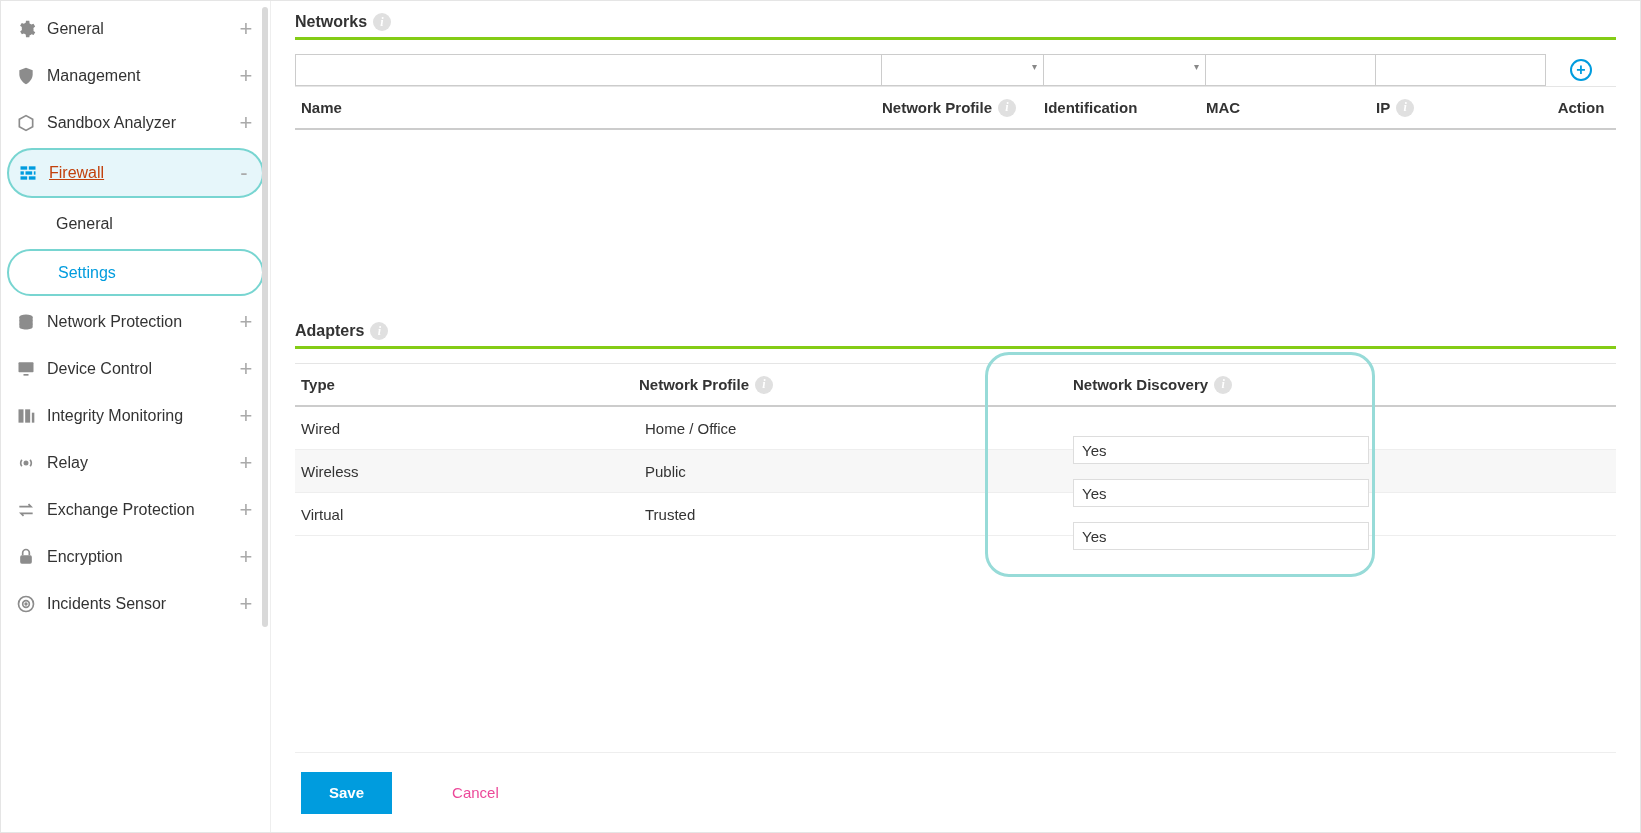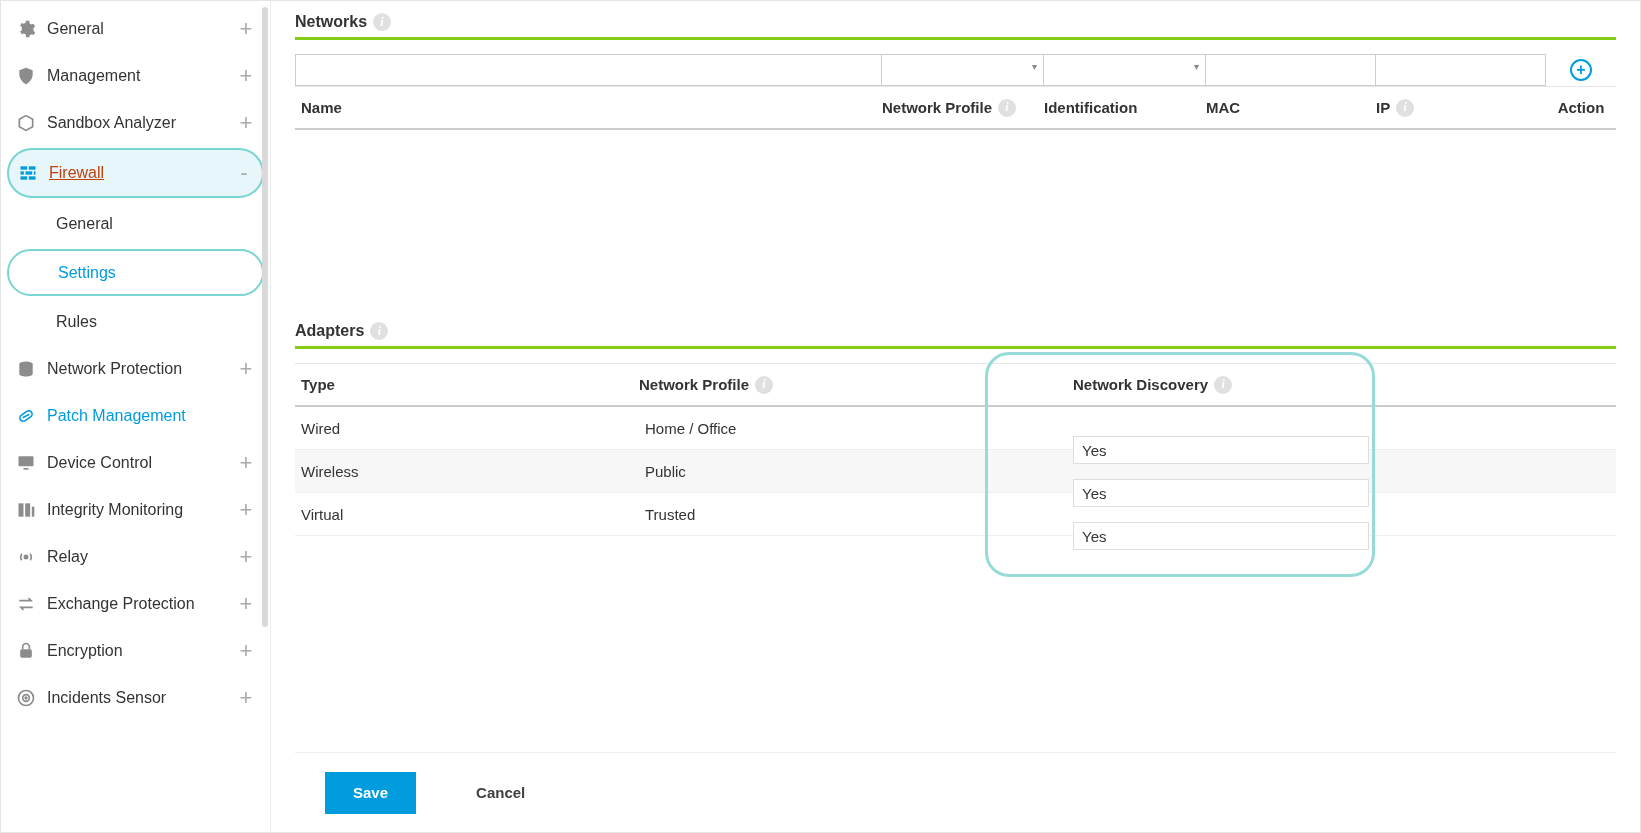--- a/index.html
+++ b/index.html
@@ -57,22 +57,22 @@
   .ad-row { display:flex; align-items:center; height:43px; border-bottom:1px solid #eee; }
   .ad-row:nth-child(even) { background:#f7f7f7; }
   .ad-row .c-type { font-weight:400; }
   .ad-row .c-prof { font-weight:400; padding-left:6px; }
   .ad-row .c-disc { font-weight:400;margin-top:44px; }
   .yes-box { border:1px solid #ddd; height:28px; width:296px; display:flex; align-items:center; padding:0 8px; background:#fff; }
   
   .highlight-box { position:absolute; border:3px solid #97dbd8; border-radius:24px; pointer-events:none; }
   
   .footer { height:80px; display:flex; align-items:center; gap:54px; padding-left:6px; border-top:1px solid #eee; margin-top:auto; }
-  .btn-save { background:#009cde; color:#fff; border:none; padding:8px 28px; height:42px; font-weight:700; font-size:15px; cursor:pointer;margin-left:24px; }
-  .btn-cancel { background:none; border:none; color:#404040; font-weight:700; font-size:15px; cursor:pointer; }
+  .btn-save { background:#009cde; color:#fff; border:none; padding:8px 28px; height:42px; font-weight:700; font-size:15px; cursor:pointer; }
+  .btn-cancel { background:none; border:none; color:#ec4899; font-weight:400; font-size:15px; cursor:pointer; }
 </style>
 </head>
 <body>
 
 <div class="app">
 
   <div class="sidebar">
 
     <div class="nav-item">
       <span class="ico">
@@ -115,46 +115,35 @@
             <rect x="3" y="16" width="8" height="4"></rect>
             <rect x="13" y="16" width="8" height="4"></rect>
           </svg>
       </span>
       <span class="lbl">Firewall</span>
       <span class="tgl">-</span>
     </div>
     <div class="sub-nav">
       <div class="sub-item">General</div>
       <div class="sub-item selected">Settings</div>
-      <div class="sub-item">Rules</div>
     </div>
 
     <div class="nav-item">
       <span class="ico">
         <svg viewBox="0 0 24 24" fill="currentColor">
             <ellipse cx="12" cy="6" rx="8" ry="3"></ellipse>
             <path d="M4 6v4c0 1.7 3.6 3 8 3s8-1.3 8-3V6"></path>
             <path d="M4 10v4c0 1.7 3.6 3 8 3s8-1.3 8-3v-4"></path>
             <path d="M4 14v4c0 1.7 3.6 3 8 3s8-1.3 8-3v-4"></path>
           </svg>
       </span>
       <span class="lbl">Network Protection</span>
       <span class="tgl">+</span>
     </div>
 
-    <div class="nav-item highlighted">
-      <span class="ico" style="color:#009cde">
-        <svg viewBox="0 0 24 24" fill="none" stroke="currentColor" stroke-width="2">
-            <rect x="4" y="8" width="16" height="8" rx="4" transform="rotate(-35 12 12)"></rect>
-            <line x1="8" y1="14" x2="16" y2="10"></line>
-          </svg>
-      </span>
-      <span class="lbl">Patch Management</span>
-      <span class="tgl"></span>
-    </div>
 
     <div class="nav-item">
       <span class="ico">
         <svg viewBox="0 0 24 24" fill="currentColor">
             <rect x="3" y="4" width="18" height="12" rx="1"></rect>
             <rect x="9" y="18" width="6" height="2"></rect>
           </svg>
       </span>
       <span class="lbl">Device Control</span>
       <span class="tgl">+</span>

